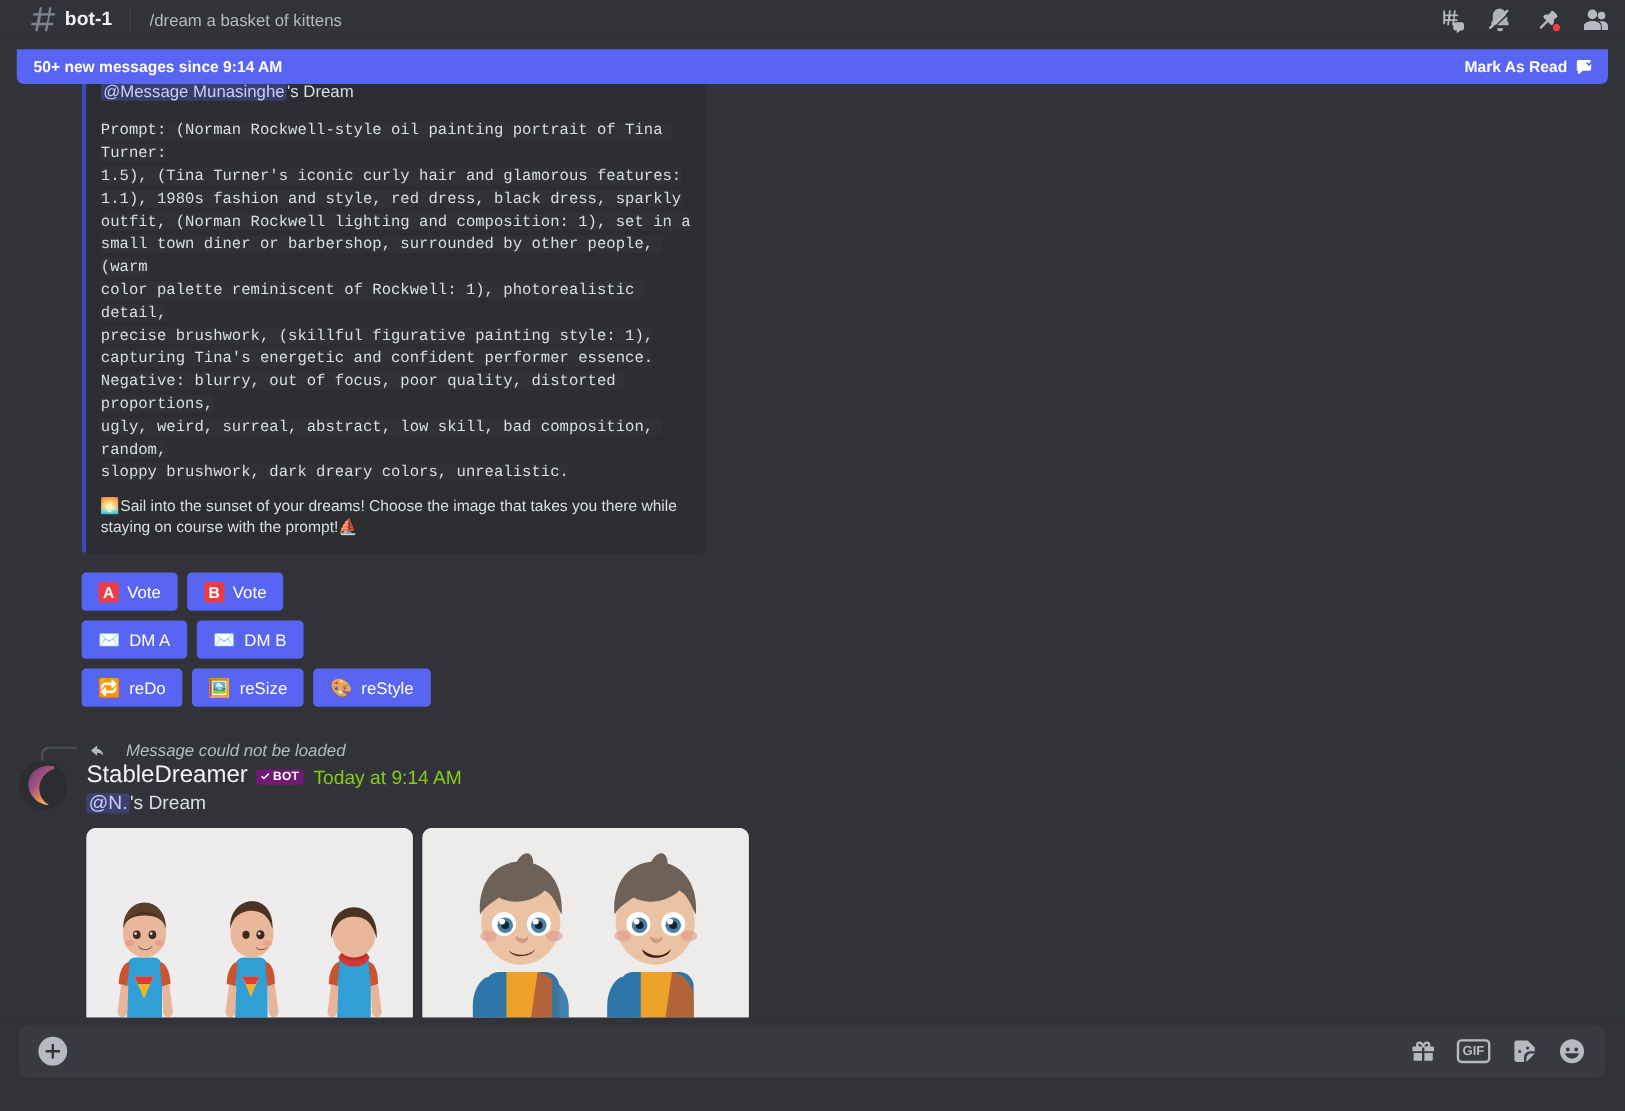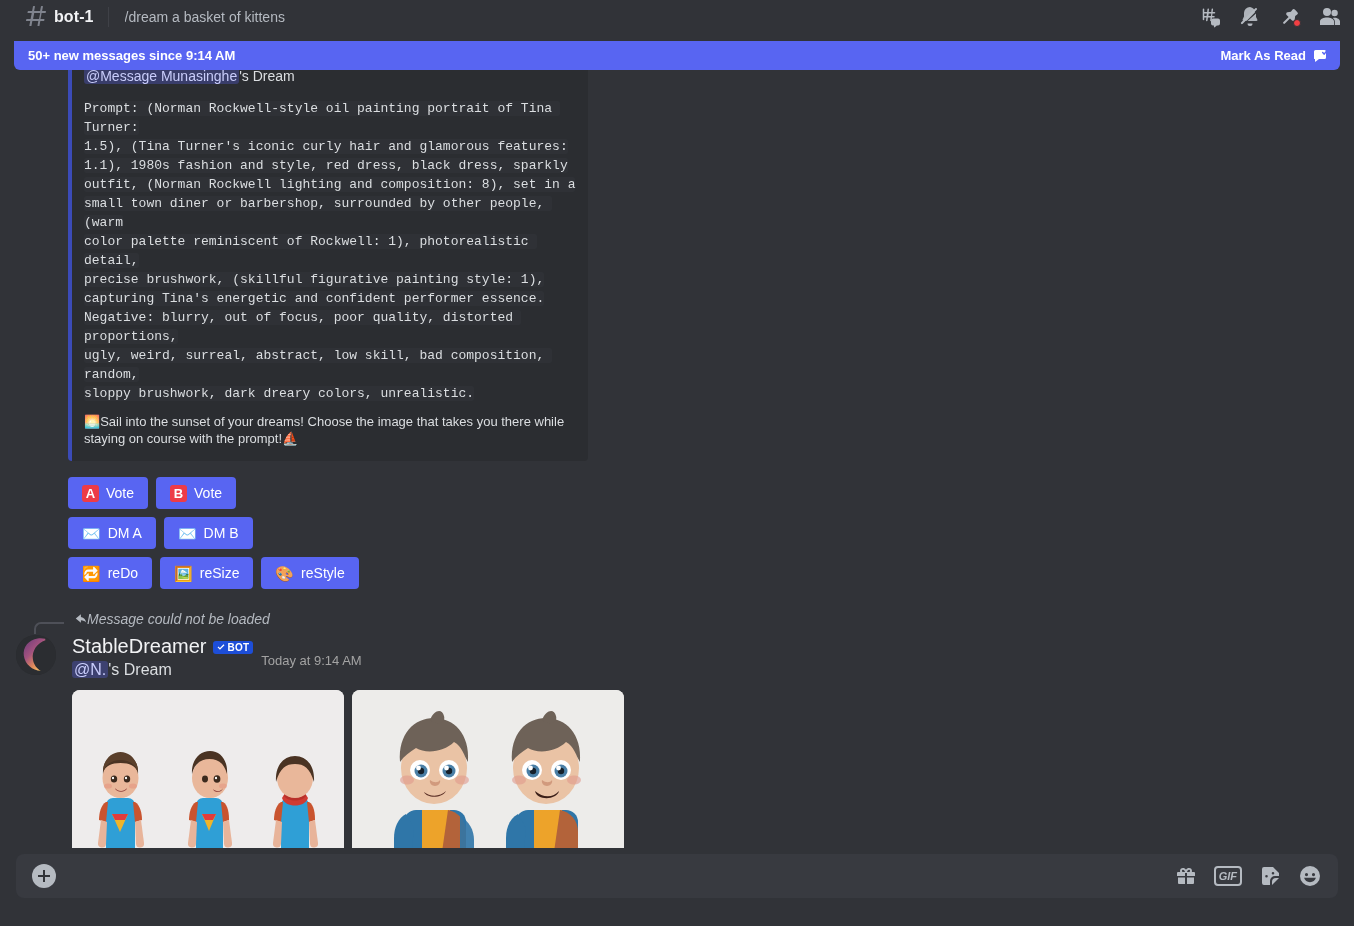--- a/index.html
+++ b/index.html
@@ -109,21 +109,21 @@
     font-size: 13px; line-height: 1;
     width: 17px; height: 17px; border-radius: 3px;
     display: inline-flex; align-items: center; justify-content: center;
   }
   .emo { font-size: 15px; line-height: 1; }
 
   
   .msgblock { margin-top: 22px; padding: 0 0 0 16px; position: relative; }
   .reply-ctx {
     position: relative; height: 22px;
-    margin-left: 56px; display: flex; align-items: flex-start; gap: 0;
+    margin-left: 56px; display: flex; align-items: flex-end; gap: 18px;
   }
   .reply-spine {
     position: absolute; left: -38px; top: 11px;
     width: 30px; height: 12px;
     border-left: 2px solid #4e5058;
     border-top: 2px solid #4e5058;
     border-top-left-radius: 7px;
   }
   .reply-arrow { width: 15px; height: 15px; color: #b5bac1; flex: 0 0 auto; }
   .reply-arrow svg { display: block; width: 15px; height: 15px; }
@@ -132,28 +132,28 @@
   .msg-main { display: flex; margin-top: 2px; }
   .avatar {
     width: 40px; height: 40px; border-radius: 50%; flex: 0 0 auto;
     margin-left: 0; overflow: hidden; position: relative;
     background: #2b2d31;
   }
   .msg-body { margin-left: 16px; flex: 1 1 auto; }
   .msg-hdr { display: flex; align-items: center; gap: 6px; height: 22px; }
   .author { color: #f2f3f5; font-size: 20px; font-weight: 500; }
   .bot-tag {
-    background: #1d4ed8; color: #fff;
+    background: #701a75; color: #fff;
     font-size: 10px; font-weight: bold; letter-spacing: .2px;
     border-radius: 3px; padding: 1px 4px 1px 3px;
     display: inline-flex; align-items: center; gap: 2px;
     position: relative; top: 1px;
   }
   .bot-tag svg { width: 10px; height: 10px; display: block; }
-  .timestamp { color: #a3a3a3; font-size: 13px; margin-left: 2px; position: relative; top: 14px; }
+  .timestamp { color: #84cc16; font-size: 16px; margin-left: 2px; position: relative; top: 3px; }
   .msg-line { color: #dbdee1; font-size: 16px; line-height: 21px; margin-top: 2px; }
   .msg-line .mention {
     background: rgba(88,101,242,.3); color: #c9cdfb;
     border-radius: 3px; padding: 0 2px;
   }
   .ask-line { color: #dbdee1; font-size: 16px; line-height: 22px; margin-top: 19px; }
   .ask-line .badge-ab { position: relative; top: 2px; margin: 0 1px; }
 
   
   .attachments { display: flex; gap: 8px; margin-top: 10px; }
@@ -186,21 +186,21 @@
     color: #dbdee1; font-family: "Liberation Sans", sans-serif; font-size: 16px;
     padding: 0 16px;
   }
   .composer-input::placeholder { color: #6d6f78; }
   .composer-icons { display: flex; align-items: center; gap: 16px; flex: 0 0 auto; }
   .composer-icons .ic { color: #b5bac1; cursor: pointer; width: 24px; height: 24px; }
   .composer-icons svg { display: block; width: 24px; height: 24px; }
   .gifbox {
     color: #b5bac1; border: 2px solid #b5bac1; border-radius: 4px;
     font-size: 11px; font-weight: bold; line-height: 1;
-    padding: 3px 3px 2px 3px; cursor: pointer; font-style: italic;
+    padding: 3px 3px 2px 3px; cursor: pointer;
   }
 </style>
 </head>
 <body>
 
 <div class="chan-header">
   <span class="hash-icon">
     <svg viewBox="0 0 24 24" fill="currentColor">
         <path d="M5.887 21a.5.5 0 0 1-.49-.598l.83-4.402H2.5a.5.5 0 0 1-.49-.598l.2-1A.5.5 0 0 1 2.7 14h3.9l1.13-6H4a.5.5 0 0 1-.49-.598l.2-1A.5.5 0 0 1 4.2 6h3.91l.86-4.598A.5.5 0 0 1 9.46 1h1.02a.5.5 0 0 1 .49.598L10.14 6h5.95l.86-4.598A.5.5 0 0 1 17.44 1h1.02a.5.5 0 0 1 .49.598L18.12 6H21.5a.5.5 0 0 1 .49.598l-.2 1A.5.5 0 0 1 21.3 8h-3.67l-1.13 6H20a.5.5 0 0 1 .49.598l-.2 1a.5.5 0 0 1-.49.402h-3.46l-.83 4.402A.5.5 0 0 1 15.02 21H14a.5.5 0 0 1-.49-.598l.8-4.402H8.36l-.83 4.402A.5.5 0 0 1 7.04 21H5.887zM9.1 14h5.95l1.13-6h-5.95l-1.13 6z"></path>
       </svg>
@@ -241,21 +241,21 @@
 
 <div class="scroller">
 
   <div class="embed">
     <div class="embed-author">
       <span class="mention">@Message Munasinghe</span><span>'s Dream</span>
     </div>
     <div class="codeline"><span class="seg">Prompt: (Norman Rockwell-style oil painting portrait of Tina Turner:</span>
 <span class="seg">1.5), (Tina Turner's iconic curly hair and glamorous features:</span>
 <span class="seg">1.1), 1980s fashion and style, red dress, black dress, sparkly</span>
-<span class="seg">outfit, (Norman Rockwell lighting and composition: 8), set in a</span>
+<span class="seg">outfit, (Norman Rockwell lighting and composition: 1), set in a</span>
 <span class="seg">small town diner or barbershop, surrounded by other people, (warm</span>
 <span class="seg">color palette reminiscent of Rockwell: 1), photorealistic detail,</span>
 <span class="seg">precise brushwork, (skillful figurative painting style: 1),</span>
 <span class="seg">capturing Tina's energetic and confident performer essence.</span>
 <span class="seg">Negative: blurry, out of focus, poor quality, distorted proportions,</span>
 <span class="seg">ugly, weird, surreal, abstract, low skill, bad composition, random,</span>
 <span class="seg">sloppy brushwork, dark dreary colors, unrealistic.</span></div>
     <div class="embed-footer">
       <span>🌅</span><span>Sail into the sunset of your dreams! Choose the image that takes you there while staying on course with the prompt!</span><span>⛵</span>
     </div>

